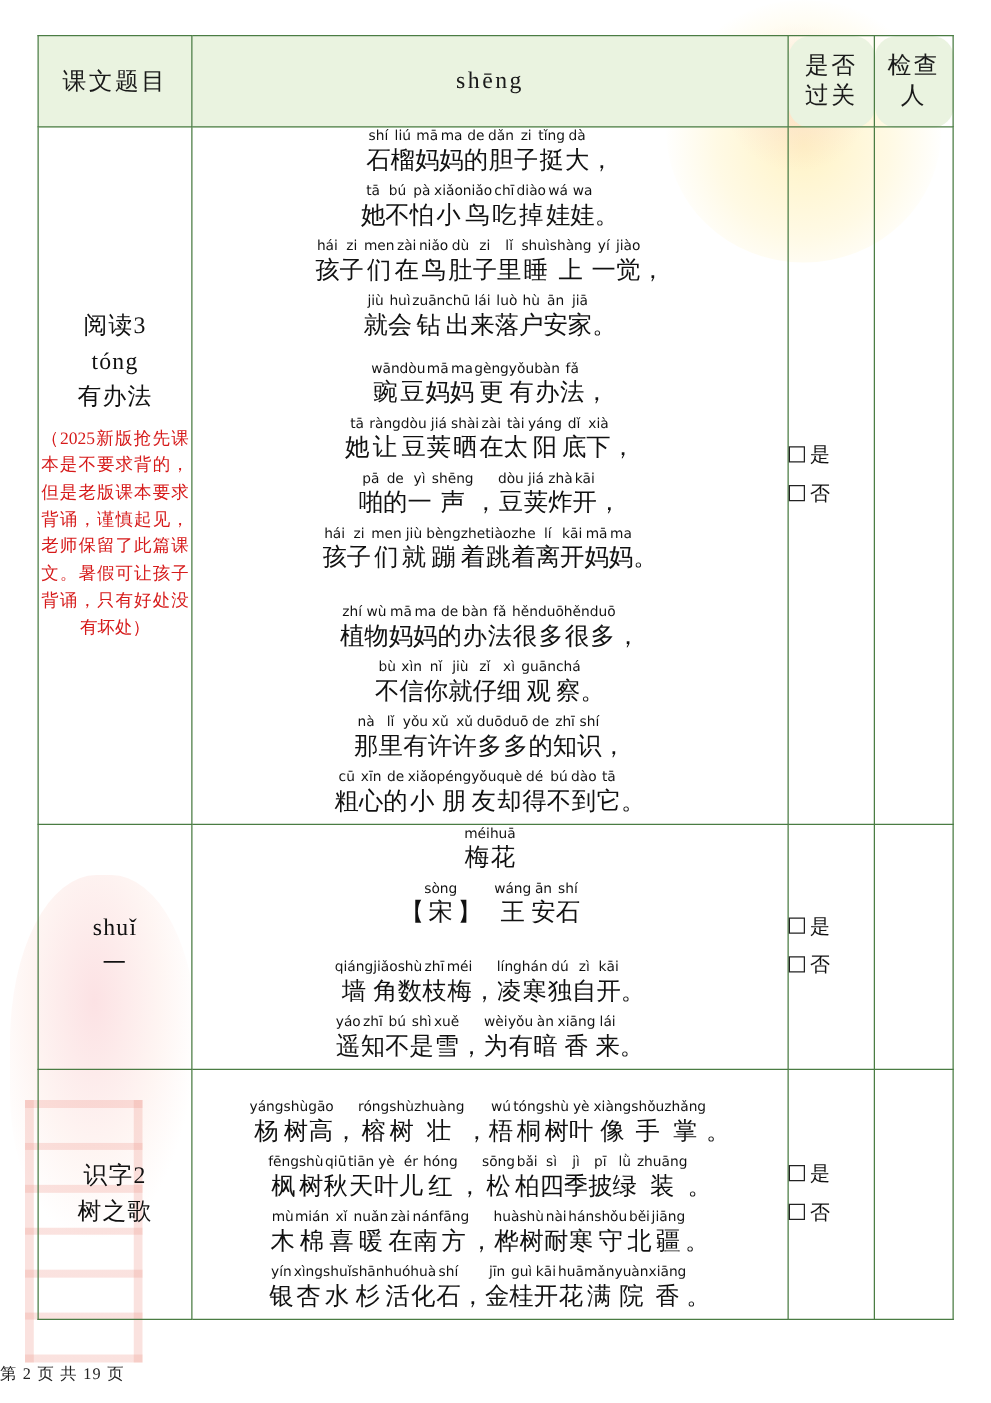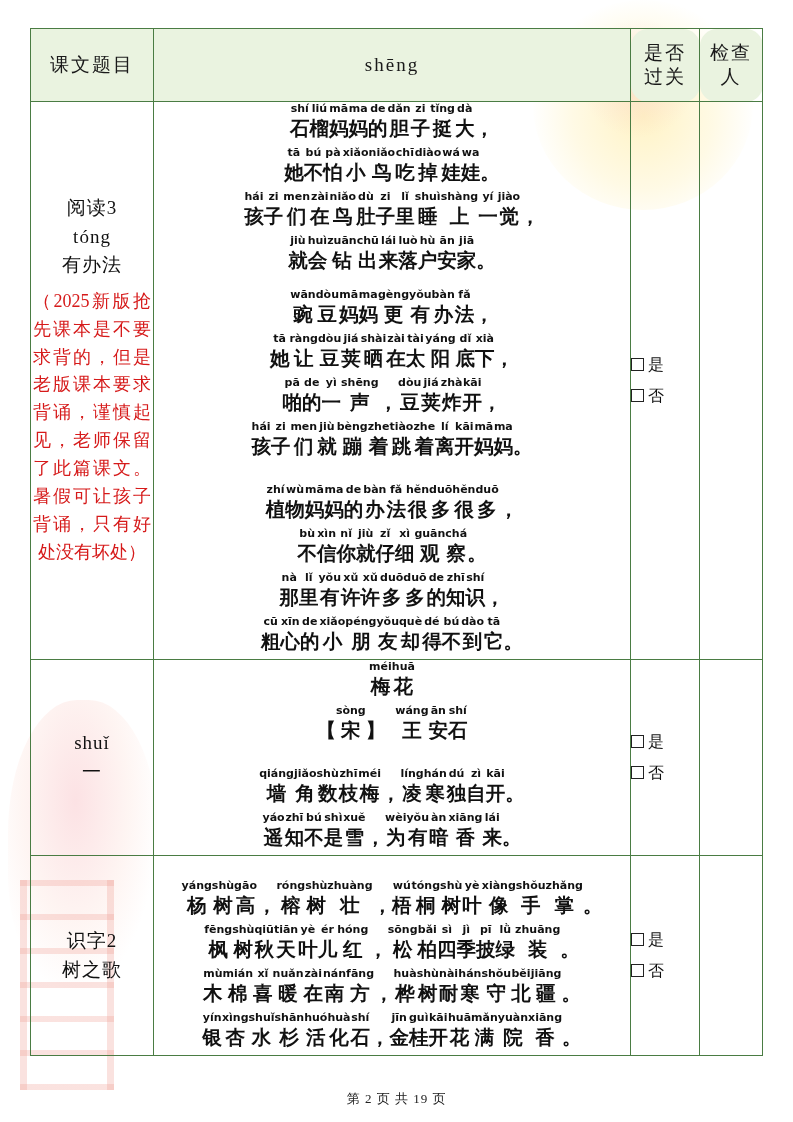--- a/index.html
+++ b/index.html
@@ -95,21 +95,21 @@
     text-align: center;
     font-size: 19px;
     color: #111;
     line-height: 1.5;
     padding: 6px 5px;
   }
   td.col-title .t-main { letter-spacing: 1px; }
   td.col-title .t-note {
     display: block;
     color: #d61a1a;
-    font-size: 18px;
+    font-size: 14px;
     line-height: 1.55;
     margin-top: 8px;
     text-align: justify;
     text-align-last: center;
     padding: 0 2px;
   }
 
   td.col-pass {
     text-align: left;
     font-size: 16px;
@@ -123,21 +123,20 @@
     height: 11px;
     border: 1px solid #222;
     margin-right: 4px;
     vertical-align: -1px;
   }
   td.col-checker { }
 
   
   td.col-content {
     padding: 14px 10px;
-    font-weight: bold;
   }
   .stanza { margin-bottom: 14px; }
   .stanza:last-child { margin-bottom: 0; margin-top: 23px; }
 
   .line {
     text-align: center;
     margin: 0 0 4px 0;
     white-space: nowrap;
   }
 
@@ -163,21 +162,21 @@
     font-family: "Liberation Serif", serif;
   }
   .ch.punc .hz { font-size: 19.5px; }
   .ch.sp { width: 10px; }
 
   .footer {
     position: absolute;
     bottom: 14px;
     left: 0;
     width: 793px;
-    text-align: center;
+    text-align: left;
     font-size: 13px;
     color: #222;
     font-family: "Liberation Serif", serif;
     letter-spacing: 1px;
     z-index: 3;
   }
 </style>
 </head>
 <body>
 

